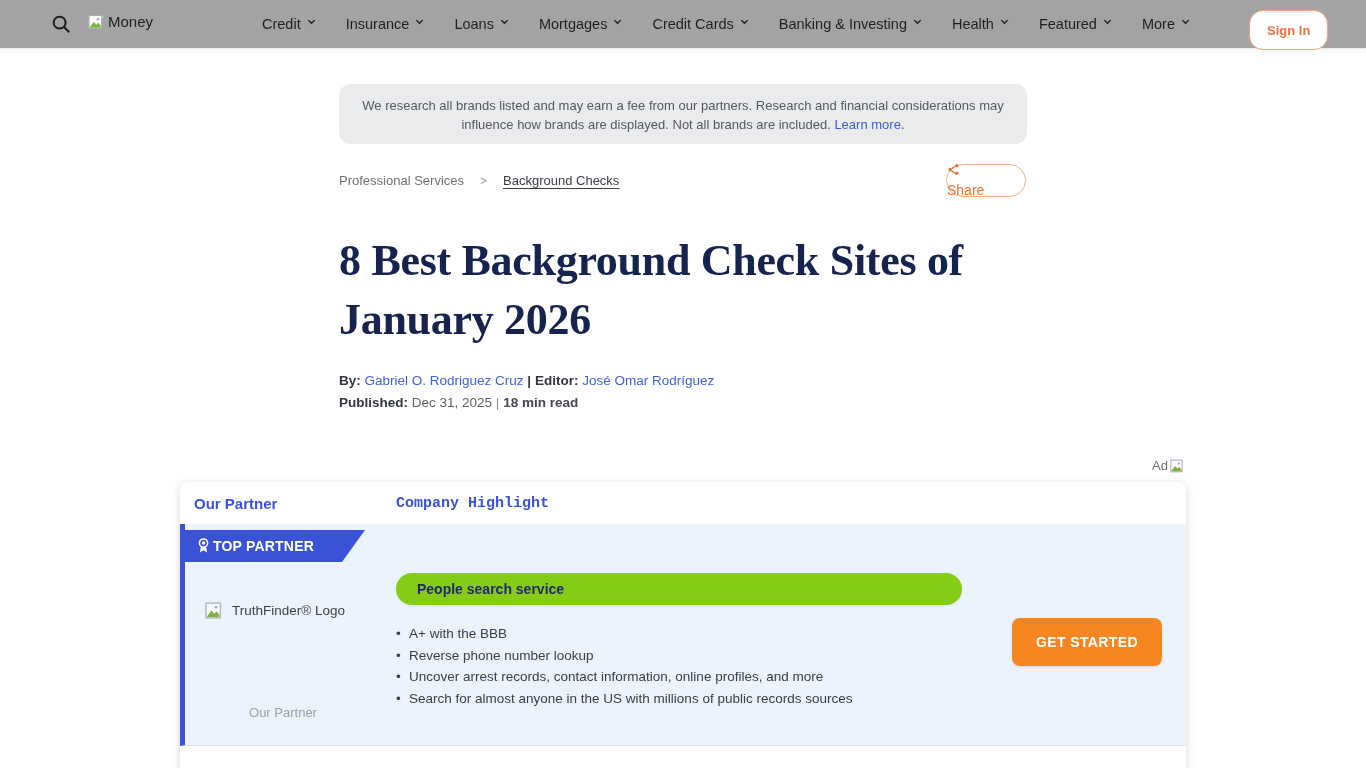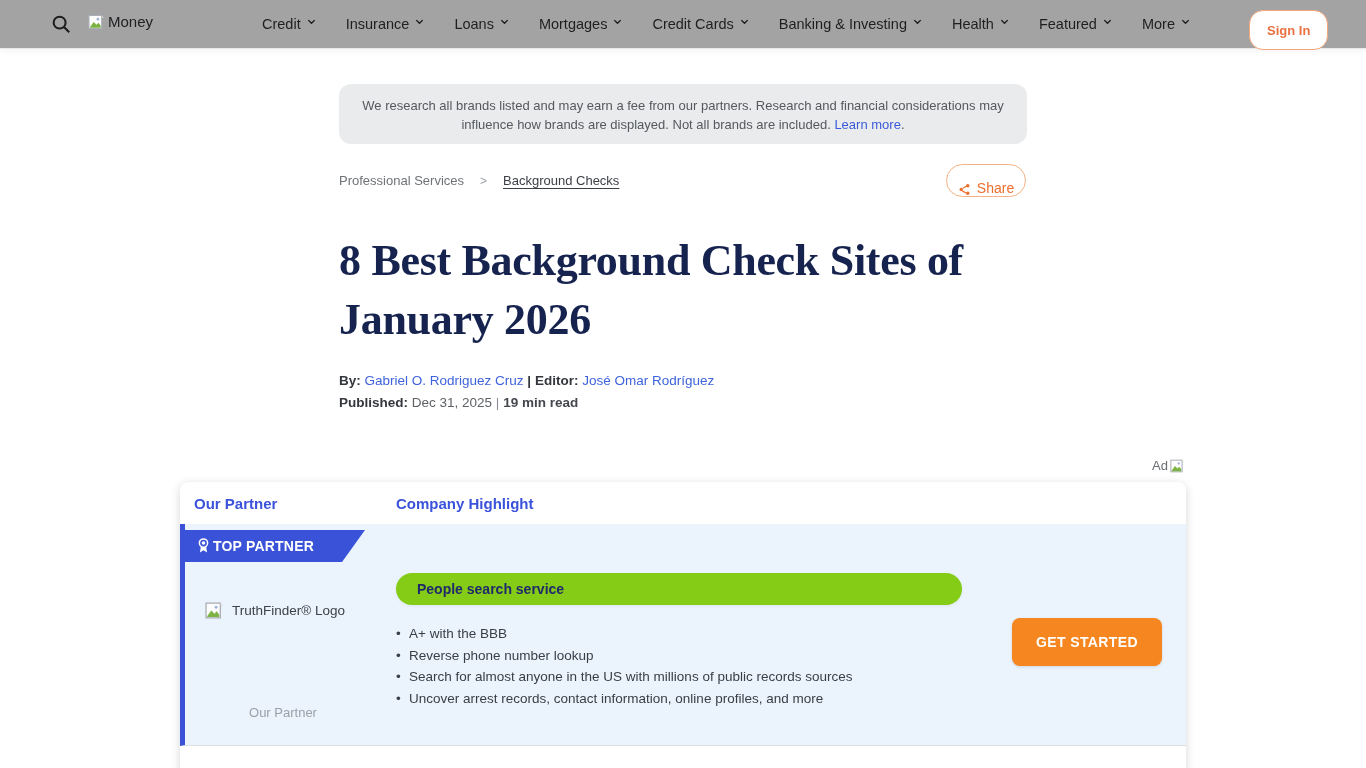--- a/index.html
+++ b/index.html
@@ -24,22 +24,22 @@
                 border-radius:12px; text-align:center; padding:13px 22px; font-size:13px; line-height:18.5px; color:#55585e;margin-top:8px; }
   .disclaimer a { color:#3b5bdb; text-decoration:none; cursor:pointer; }
 
   
   .breadcrumb { position:absolute; left:339px; top:173px; font-size:13px; color:#6f7276; display:flex; align-items:center; gap:16px; }
   .crumb-parent { color:#6f7276; cursor:pointer; }
   .crumb-sep { color:#9aa0a6; font-size:12px; }
   .crumb-current { color:#3b3f46; text-decoration:underline; text-underline-offset:3px; cursor:pointer; font-weight:500; }
   .share-btn { position:absolute; left:946px; top:164px; width:80px; height:33px; border-radius:17px;
                border:1.5px solid #f5b183; background:#fff; color:#ed6e2d; font-size:14px;
-               display:flex; align-items:flex-end; justify-content:center; gap:6px; cursor:pointer;
-               font-family:"Liberation Sans",sans-serif; }
+               display:flex; align-items:flex-start; justify-content:center; gap:6px; cursor:pointer;
+               font-family:"Liberation Sans",sans-serif;flex-direction:column; }
 
   
   .title { position:absolute; left:339px; top:231px; width:712px; font-family:"Liberation Serif", serif;
            font-weight:600; font-size:44px; line-height:59px; color:#15234e; letter-spacing:-0.3px; }
   .byline { position:absolute; left:339px; top:373px; font-size:13.5px; color:#33373d; }
   .byline .lbl { font-weight:700; }
   .byline a { color:#3f63dc; text-decoration:none; cursor:pointer; }
   .published { position:absolute; left:339px; top:395px; font-size:13.5px; color:#5e6166; }
   .published .lbl { font-weight:700; color:#33373d; }
   .published .read { font-weight:700; color:#44484e; }
@@ -47,21 +47,21 @@
 
   
   .ad-tag { position:absolute; left:1152px; top:458px; display:flex; align-items:center; gap:2px;
             font-size:13px; color:#696c72; }
 
   
   .partner-card { position:absolute; left:180px; top:482px; width:1006px; height:330px; background:#fff;
                   border-radius:8px 8px 0 0; box-shadow:0 2px 10px rgba(0,0,0,0.16); }
   .pc-header { position:relative; height:42px; }
   .pc-h1 { position:absolute; left:14px; top:13px; font-size:15px; font-weight:700; color:#3b52db; }
-  .pc-h2 { position:absolute; left:216px; top:13px; font-size:15px; font-weight:700; color:#3b52db; }
+  .pc-h2 { position:absolute; left:216px; top:13px; font-size:15px; font-weight:700; color:#3b52db;font-family:Liberation Mono, monospace; }
   .pc-body { position:relative; height:222px; background:#ebf3fc; border-left:5px solid #3a52d8;
              border-bottom:1px solid #dde1e6; }
   .badge { position:absolute; left:0; top:6px; height:32px; width:180px; background:#3a52d8;
            clip-path:polygon(0 0, 100% 0, calc(100% - 23px) 100%, 0 100%);
            display:flex; align-items:center; gap:2px; padding-left:11px;
            color:#fff; font-size:14px; font-weight:700; letter-spacing:0.2px; }
   .logo-cell { position:absolute; left:10px; top:78px; width:160px; display:flex; align-items:center;
                justify-content:center; gap:8px; font-size:13.5px; color:#3e4249; }
   .partner-caption { position:absolute; left:18px; top:181px; width:160px; text-align:center;
                      font-size:13px; color:#9ca1a8; }
@@ -186,21 +186,21 @@
   <div class="byline">
     <span class="lbl">By:</span>
     <a>Gabriel O. Rodriguez Cruz</a>
     <span class="lbl">| Editor:</span>
     <a>José Omar Rodríguez</a>
   </div>
   <div class="published">
     <span class="lbl">Published:</span>
     <span>Dec 31, 2025</span>
     <span class="pipe">|</span>
-    <span class="read">19 min read</span>
+    <span class="read">18 min read</span>
   </div>
 
   <div class="ad-tag">
     <span>Ad</span>
     <span class="icon">
       <svg width="15" height="14" viewBox="0 0 18 16">
         <rect x="1" y="1" width="13.5" height="14" fill="#fdfdfd" stroke="#a8adb3" stroke-width="1.2"></rect>
         <path d="M14.5 1 L17 3.5 L14.5 3.5 Z" fill="#cfd3d7"></path>
         <path d="M2 13.5 L6 8 L9 11 L11 8.8 L13.5 12 L13.5 14.2 L2 14.2 Z" fill="#7cb342"></path>
         <circle cx="10.5" cy="5" r="1.4" fill="#9fb3da"></circle>
@@ -236,22 +236,22 @@
         </span>
         <span>TruthFinder® Logo</span>
       </div>
       <div class="partner-caption">Our Partner</div>
 
       <div class="highlight-pill">People search service</div>
 
       <ul class="bullets">
         <li>A+ with the BBB</li>
         <li>Reverse phone number lookup</li>
+        <li>Uncover arrest records, contact information, online profiles, and more</li>
         <li>Search for almost anyone in the US with millions of public records sources</li>
-        <li>Uncover arrest records, contact information, online profiles, and more</li>
       </ul>
 
       <button class="cta">GET STARTED</button>
     </div>
     <div class="pc-footer"></div>
   </div>
 
 </div>
 
 </body></html>

